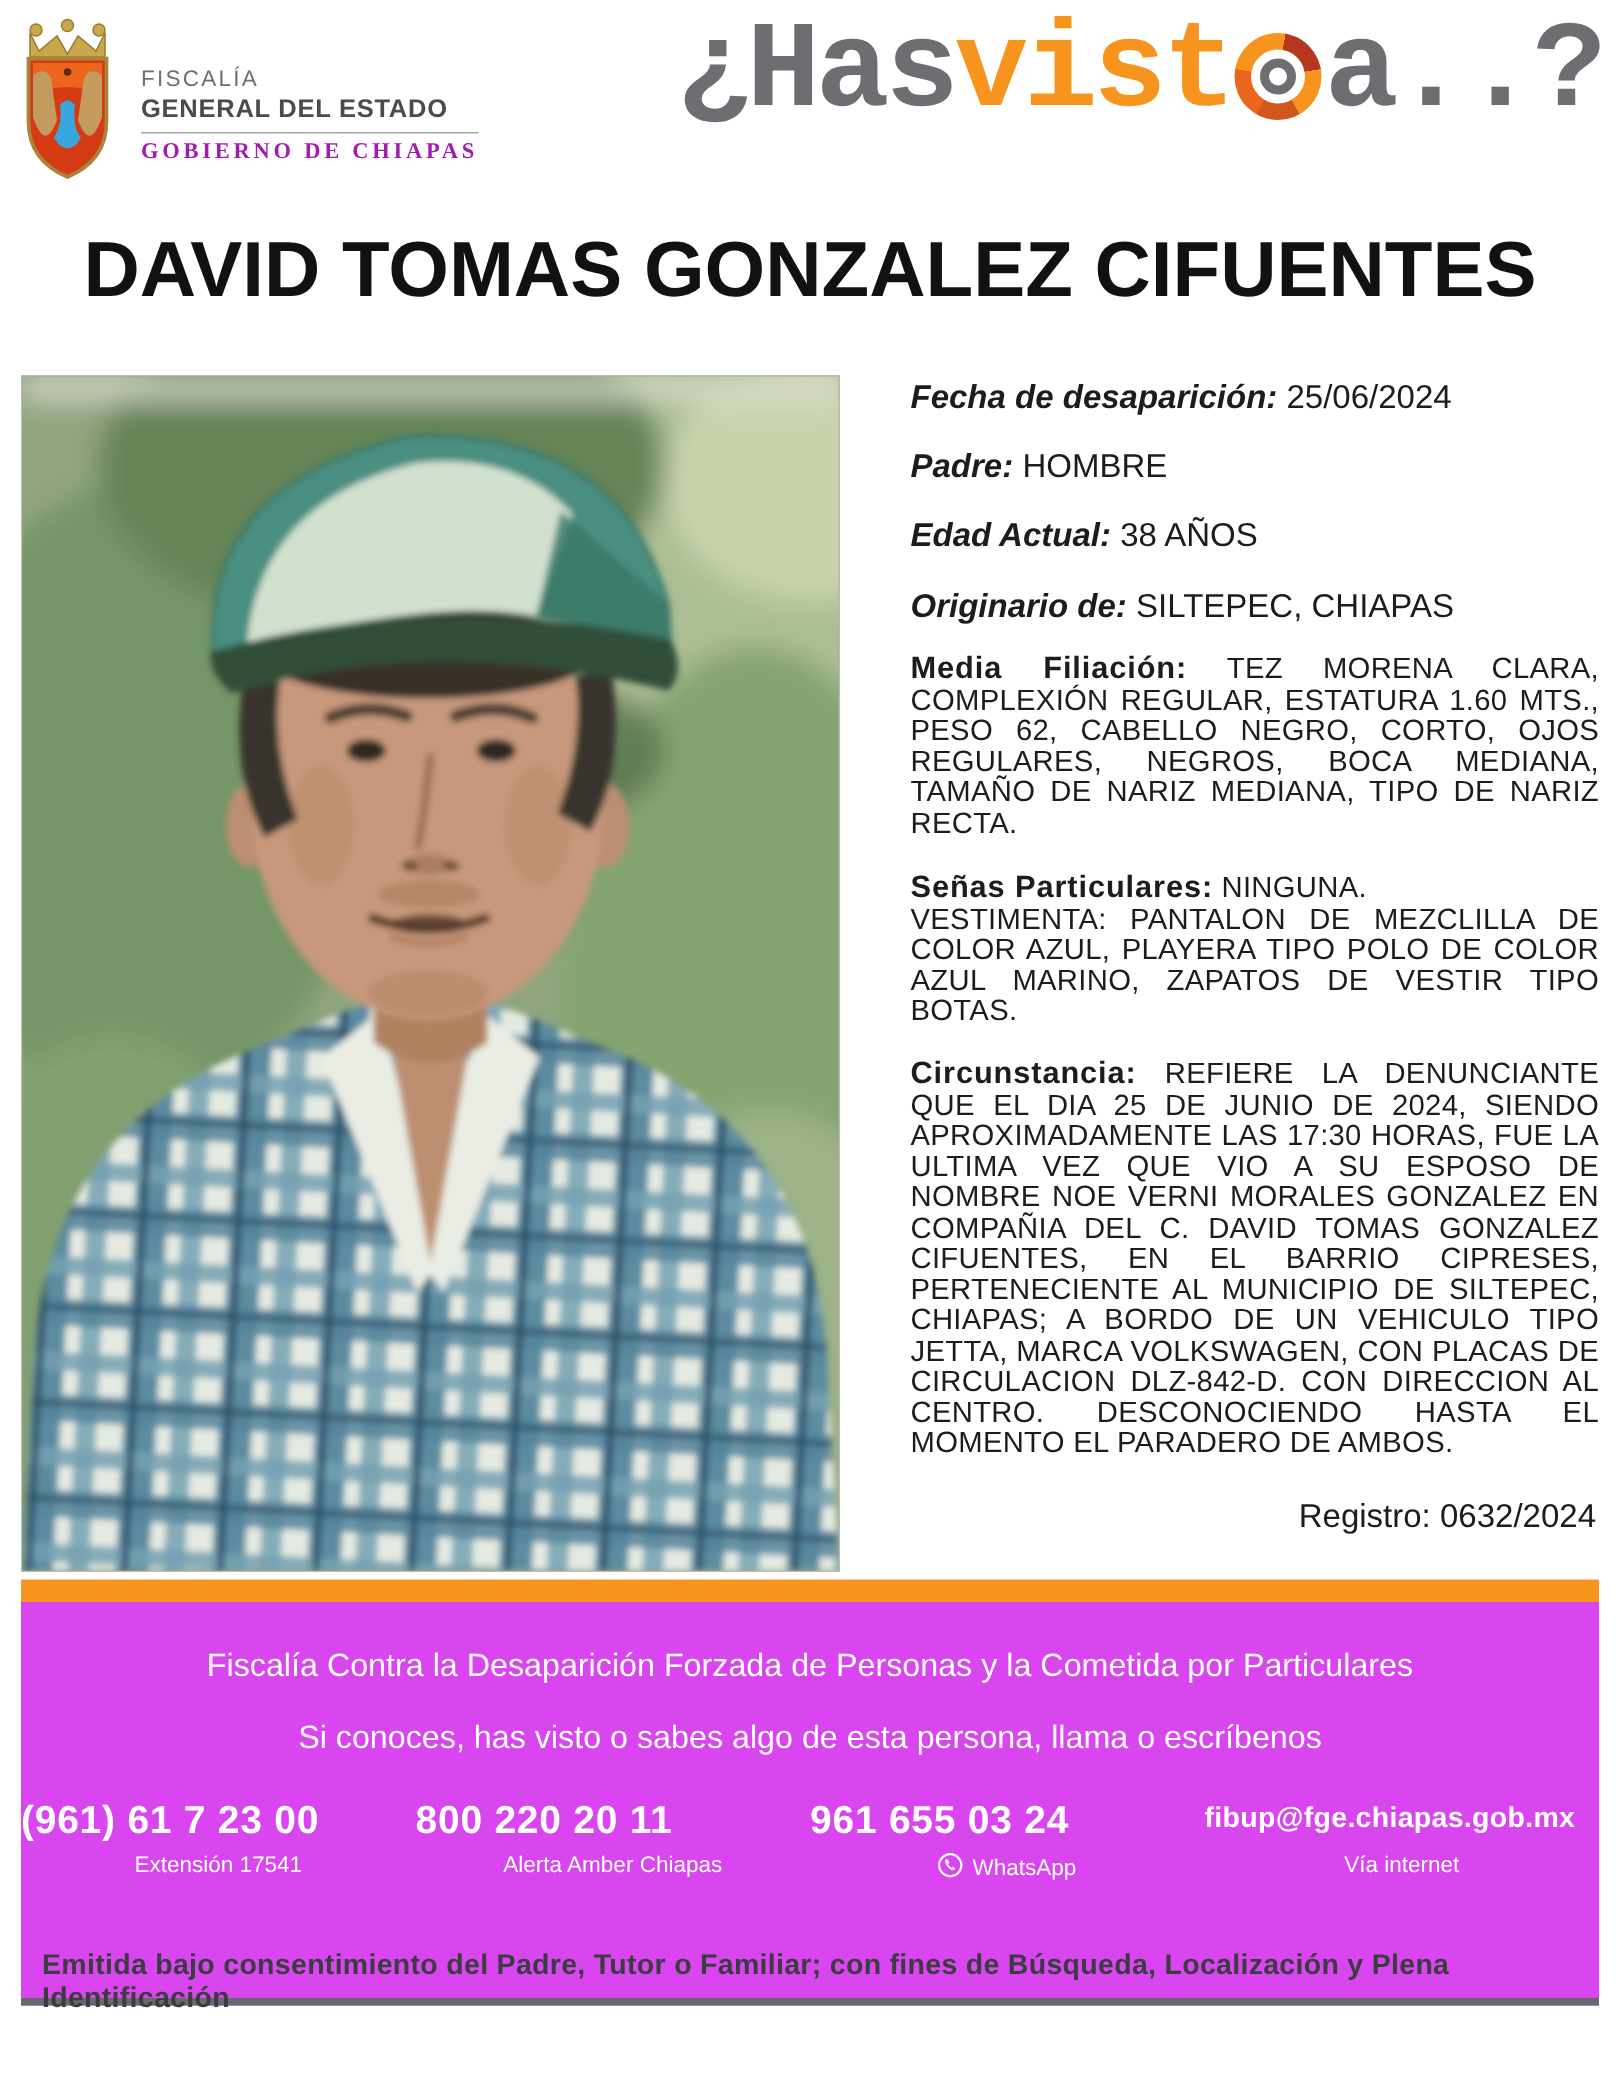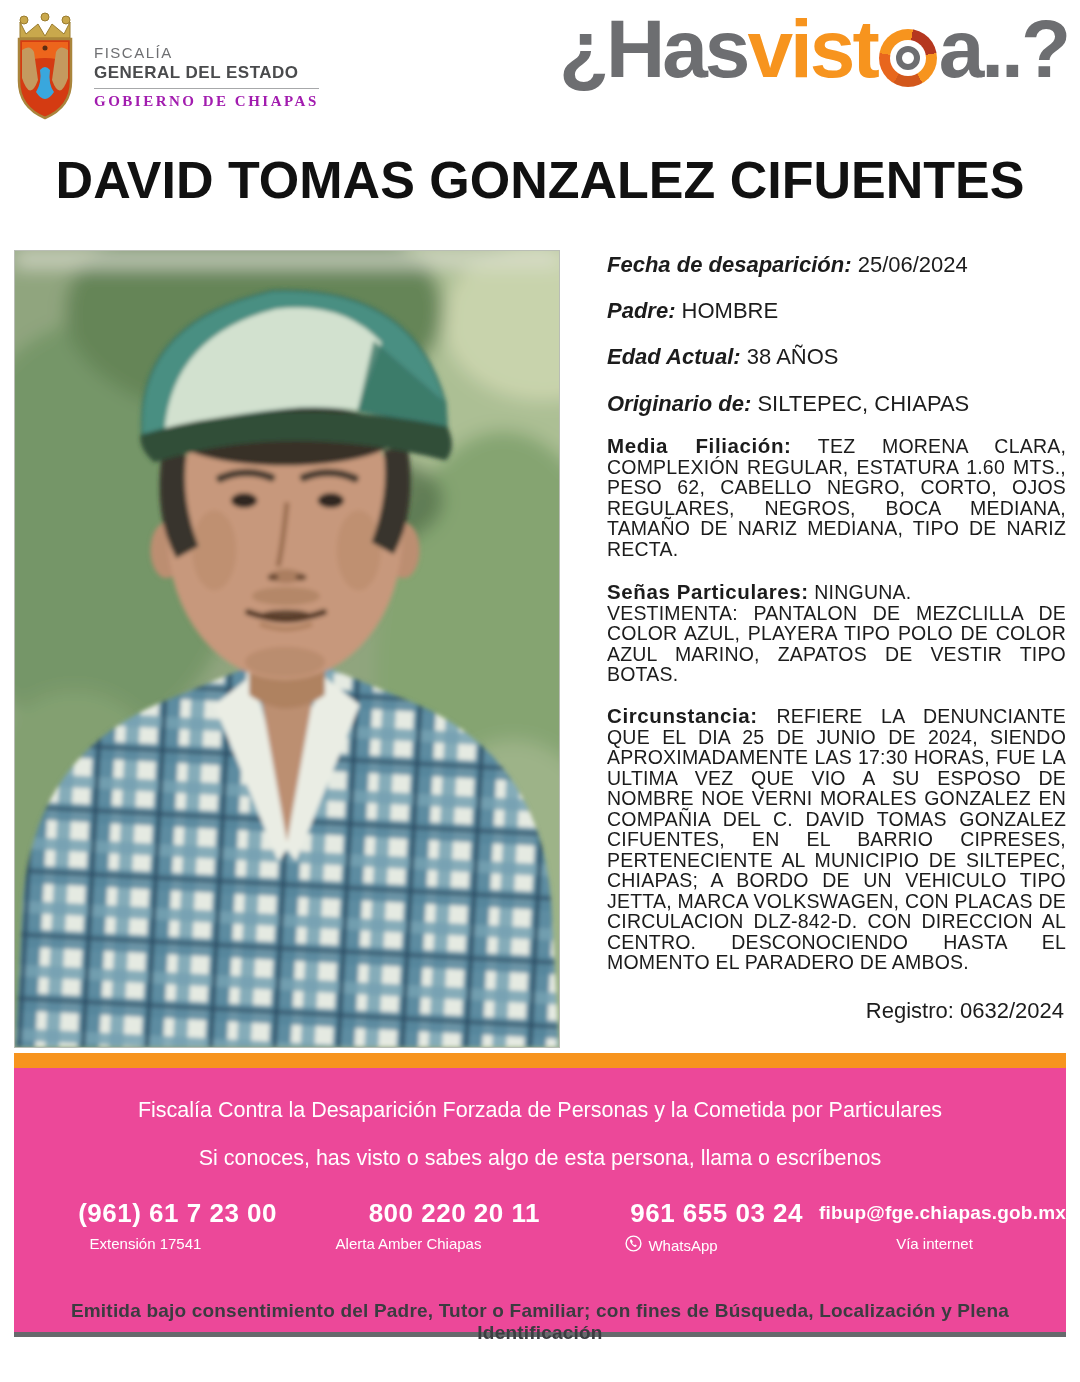--- a/index.html
+++ b/index.html
@@ -9,21 +9,21 @@
   
   .agency{position:absolute;left:12px;top:12px;display:flex;gap:16px;align-items:flex-start;}
   .agency-text{margin-top:32px;}
   .agency-l1{font-size:15px;color:#6e6f72;letter-spacing:1.5px;}
   .agency-l2{font-size:17px;font-weight:bold;color:#4a4b4d;letter-spacing:.5px;margin-top:2px;}
   .agency-rule{height:1px;background:#a7a8aa;margin:5px 0 4px 0;}
   .agency-l3{font-family:"Liberation Serif",serif;font-size:15px;font-weight:bold;
              color:#a21caf;letter-spacing:2.5px;}
 
   .wordmark{position:absolute;top:8px;right:12px;display:flex;align-items:baseline;
-            font-family:Liberation Sans, sans-serif;font-weight:bold;font-size:82px;
+            font-family:Liberation Mono, monospace;font-weight:bold;font-size:82px;
             line-height:1;color:#6d6e71;letter-spacing:-3px;}
   .wm-orange{color:#f7941e;}
   .eye{display:inline-block;width:58px;height:58px;border-radius:50%;margin:0 2px;
        transform:translateY(10px);
        background:conic-gradient(from 210deg,#e8661d 0 70deg,#f7941e 70deg 160deg,
                   #b5371f 160deg 230deg,#f7941e 230deg 300deg,#d2571c 300deg 360deg);
        position:relative;}
   .eye-white{position:absolute;left:11px;top:11px;width:36px;height:36px;border-radius:50%;
              background:#ffffff;}
   .eye-iris{position:absolute;left:17px;top:17px;width:24px;height:24px;border-radius:50%;
@@ -44,31 +44,31 @@
   .field b{font-weight:bold;font-style:italic;}
   .f1{top:2px;} .f2{top:48px;} .f3{top:94px;} .f4{top:141px;}
   .para{position:absolute;left:0;right:0;text-align:justify;font-size:19.5px;
         line-height:20.5px;letter-spacing:.2px;}
   .para .plabel{font-weight:bold;font-size:20.5px;letter-spacing:.6px;}
   .p1{top:186px;} .p2{top:332px;} .p3{top:456px;}
   .registro{position:absolute;top:748px;right:2px;font-weight:normal;font-size:22px;}
 
   
   .orange-bar{position:absolute;left:14px;top:1053px;width:1052px;height:15px;background:#f7941e;}
-  .footer{position:absolute;left:14px;top:1068px;width:1052px;height:269px;background:#ec4899;
+  .footer{position:absolute;left:14px;top:1068px;width:1052px;height:269px;background:#d946ef;
           border-bottom:5px solid #67696c;box-sizing:border-box;color:#ffffff;}
   .f-line1{position:absolute;top:30px;left:0;width:100%;text-align:center;font-size:21.5px;}
   .f-line2{position:absolute;top:78px;left:0;width:100%;text-align:center;font-size:21.5px;}
   .contacts{position:absolute;top:128px;left:0;right:0;display:flex;}
-  .contact{flex:1;text-align:right;}
+  .contact{flex:1;text-align:left;}
   .c-main{font-size:26px;font-weight:bold;letter-spacing:.5px;line-height:34px;}
   .c-main-email{font-size:19px;font-weight:bold;line-height:34px;letter-spacing:.2px;}
   .c-sub{font-size:15px;margin-top:5px;display:flex;justify-content:center;
          align-items:center;gap:6px;}
-  .f-note{position:absolute;top:232px;left:0;width:100%;text-align:center;
+  .f-note{position:absolute;top:232px;left:14px;width:100%;text-align:left;
           font-weight:bold;font-size:19px;color:#3b3c40;letter-spacing:.2px;}
 </style>
 </head>
 <body>
 
 <div class="poster">
 
   <div class="agency">
     <span>
       <svg viewBox="0 0 66 110" width="66" height="110" aria-hidden="true">

